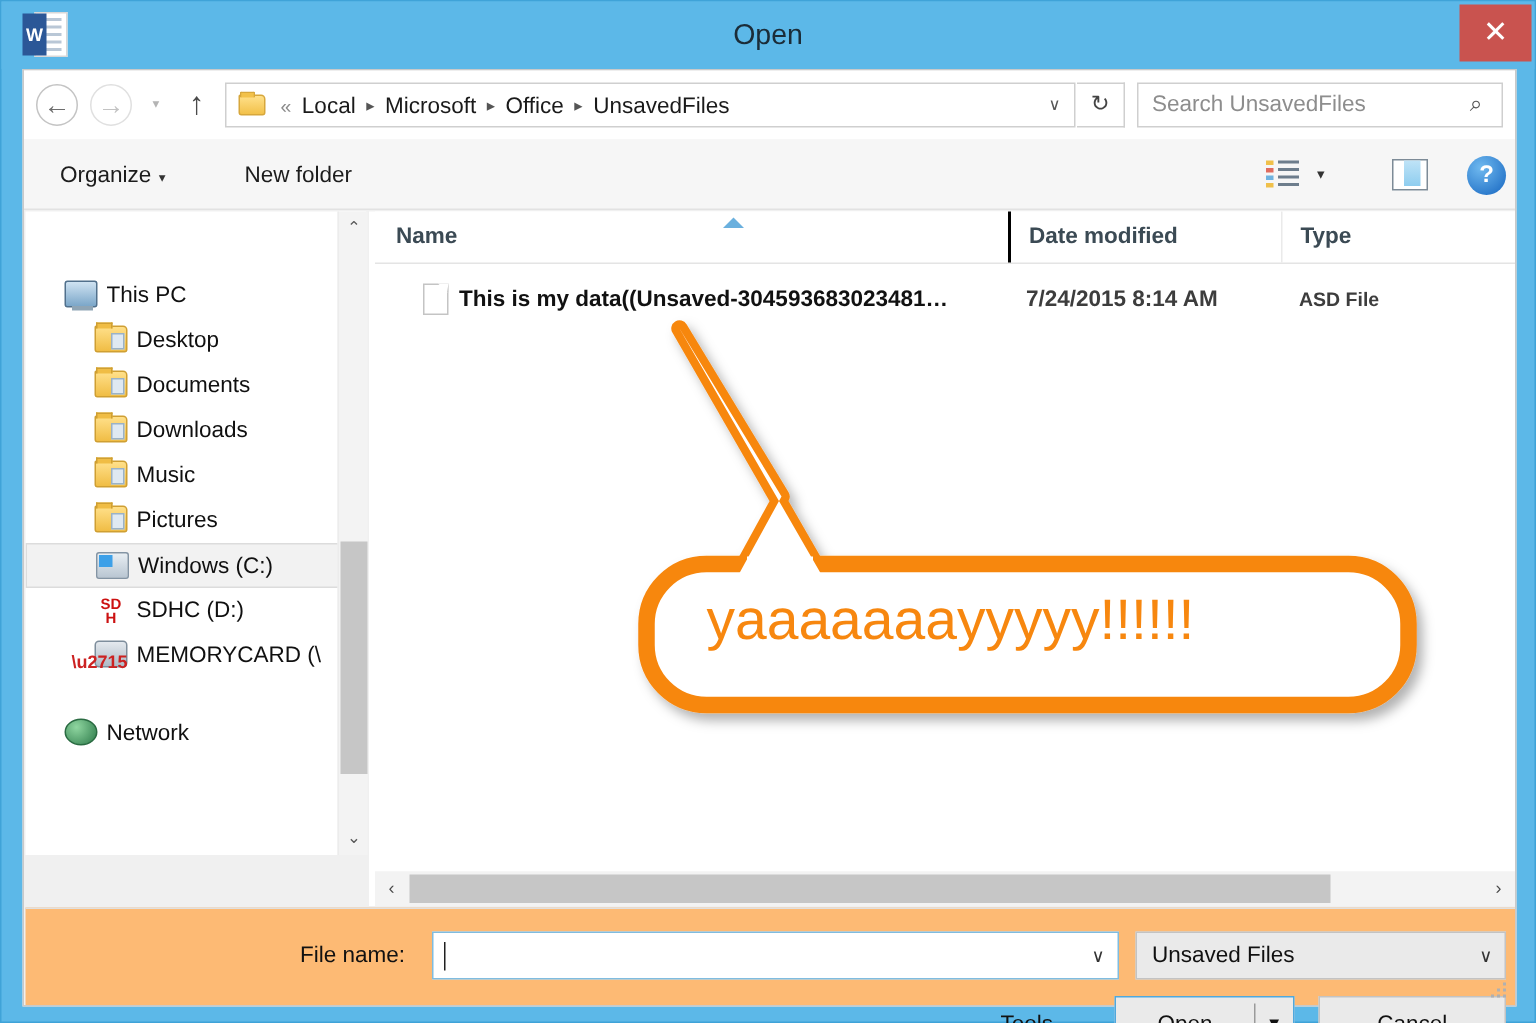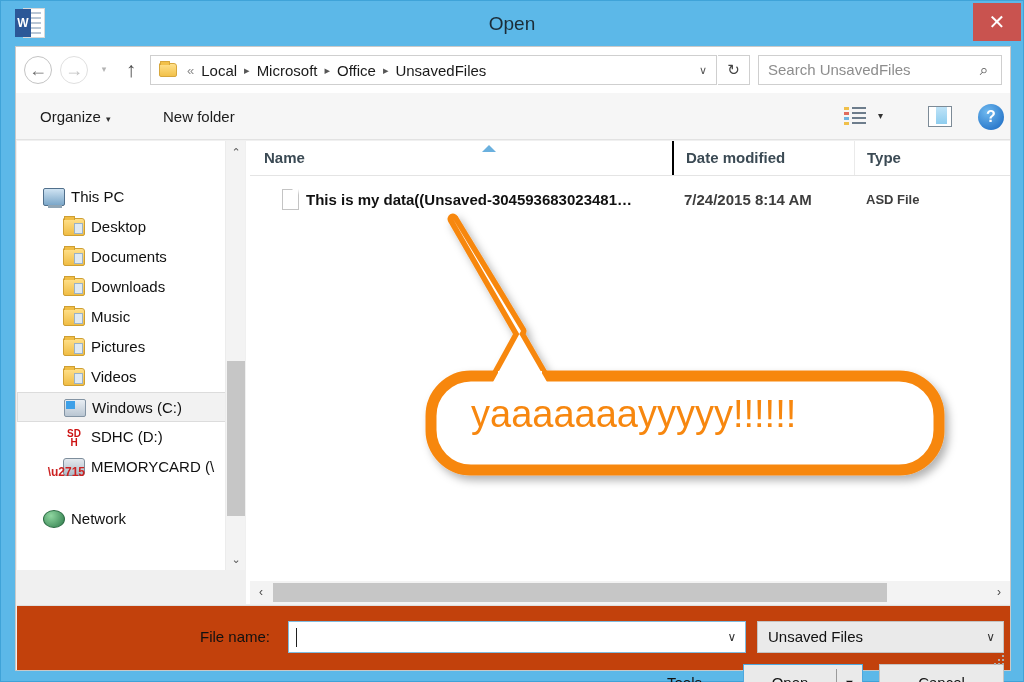--- a/index.html
+++ b/index.html
@@ -271,21 +271,21 @@
   }
   .hscroll .arw.l { left: 0; }
   .hscroll .arw.r { right: 0; }
   .hscroll .thumb {
     position: absolute; left: 23px; top: 2px; width: 614px; height: 19px;
     background: #c6c6c6; cursor: pointer;
   }
   
   .footer {
     position: absolute; left: 1px; top: 558px; width: 993px; height: 65px;
-    background: #c2410c; border-top: 1px solid #e0e0e0;
+    background: #fdba74; border-top: 1px solid #e0e0e0;
   }
   .fn-label {
     position: absolute; left: 183px; top: 22px;
     font-size: 15px; color: #111; 
   }
   .fn-input {
     position: absolute; left: 271px; top: 15px; width: 458px; height: 32px;
     background: #ffffff; border: 1px solid #7fbce0;
   }
   .fn-caret {
@@ -442,23 +442,20 @@
           <span class="ti ico-folder"><span class="ov"></span></span><span>Documents</span>
         </div>
         <div class="tnode lvl1">
           <span class="ti ico-folder"><span class="ov"></span></span><span>Downloads</span>
         </div>
         <div class="tnode lvl1">
           <span class="ti ico-folder"><span class="ov"></span></span><span>Music</span>
         </div>
         <div class="tnode lvl1">
           <span class="ti ico-folder"><span class="ov"></span></span><span>Pictures</span>
-        </div>
-        <div class="tnode lvl1">
-          <span class="ti ico-folder"><span class="ov"></span></span><span>Videos</span>
         </div>
         <div class="tnode lvl1 sel">
           <span class="ti ico-drive"><span class="flag"></span></span><span>Windows (C:)</span>
         </div>
         <div class="tnode lvl1">
           <span class="ti ico-sd">SD<br>H</span><span>SDHC (D:)</span>
         </div>
         <div class="tnode lvl1">
           <span class="ti ico-mem"><span class="x">\u2715</span></span><span>MEMORYCARD (\</span>
         </div>

